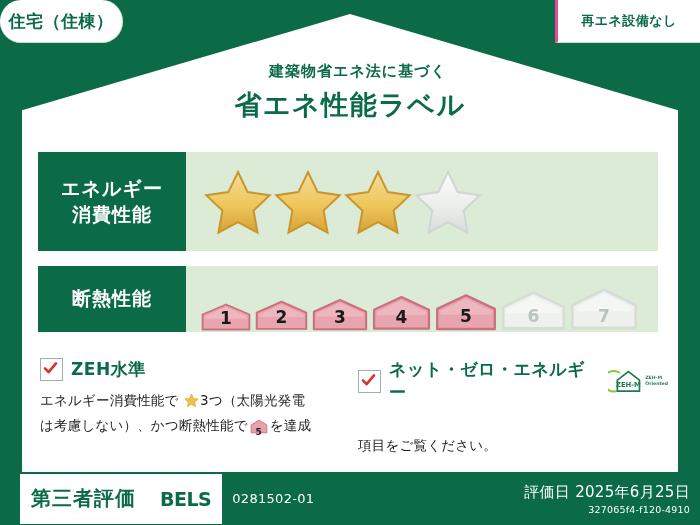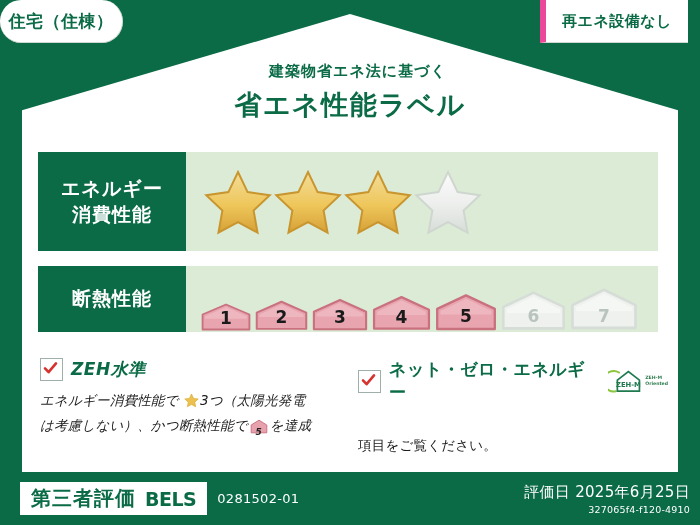--- a/index.html
+++ b/index.html
@@ -23,22 +23,22 @@
     position:absolute;z-index:5;background:#fff;
     color:#0a6b46;font-weight:bold;
     display:flex;align-items:center;justify-content:center;
     letter-spacing:.5px;
   }
   #tag-building-type{
     left:0;top:0;width:122px;height:42px;font-size:17px;
     border-right:1px solid #cfd8d3;border-bottom:1px solid #cfd8d3;border-radius:21px;
   }
   #tag-renewable{
-    right:12px;top:0;width:142px;height:42px;font-size:15px;
-    border-left:6px solid #ec4899;border-bottom:1px solid #cfd8d3;
+    right:0;top:0;width:142px;height:42px;font-size:13px;
+    border-left:3px solid #ec4899;border-bottom:1px solid #cfd8d3;
   }
 
   
   #title-block{
     position:absolute;z-index:6;left:0;right:0;top:62px;text-align:center;
     color:#0a6b46;
   }
   #subtitle{font-size:15px;font-weight:bold;letter-spacing:1px;padding-left:16px;}
   #main-title{font-size:27px;font-weight:bold;letter-spacing:1.5px;margin-top:6px;}
 
@@ -69,21 +69,21 @@
   .grade-house{position:relative;display:block;}
   .grade-house svg{display:block;}
   .grade-house .num{
     position:absolute;left:0;right:0;bottom:14%;
     text-align:center;font-weight:bold;font-size:17px;color:#1a1a1a;
   }
   .grade-house.off .num{color:#b9c4bf;}
 
   
   .check-col{position:absolute;z-index:6;top:358px;width:290px;}
-  #col-zeh{left:40px;font-style:italic;}
+  #col-zeh{left:40px;}
   #col-nze{left:358px;width:310px;}
 
   .check-head{display:flex;align-items:center;gap:8px;}
   .checkbox{
     width:21px;height:21px;flex:0 0 21px;border:1px solid #9fb0a8;background:#fff;
     position:relative;
   }
   .checkbox svg{position:absolute;left:2px;top:2px;}
   .check-title{font-size:17px;font-weight:bold;color:#0a6b46;letter-spacing:.5px;}
 
@@ -101,22 +101,22 @@
   
   #zehm-logo{display:inline-flex;align-items:center;gap:3px;margin-left:6px;vertical-align:-8px;}
   #zehm-logo-caption{font-size:4.6px;color:#2f7d4f;line-height:1.25;font-weight:bold;}
 
   
   #bottom-bar{
     position:absolute;left:0;right:0;bottom:0;height:53px;z-index:6;
     display:flex;align-items:center;
   }
   #bels-box{
-    margin-left:20px;background:#fff;height:33px;padding:0 11px;
-    display:flex;align-items:center;gap:9px;
+    margin-left:20px;background:#fff;height:50px;padding:0 11px;
+    display:flex;align-items:center;gap:24px;
   }
   #bels-jp{font-size:20px;font-weight:bold;color:#0a6b46;letter-spacing:1px;}
   #bels-en{font-size:19px;font-weight:bold;color:#0a6b46;letter-spacing:-.5px;}
   #bels-number{margin-left:10px;color:#fff;font-size:13px;letter-spacing:.3px;}
   #bottom-right{margin-left:auto;margin-right:10px;text-align:right;color:#fff;}
   #eval-date{font-size:15px;letter-spacing:.3px;}
   #doc-id{font-size:9.5px;margin-top:2px;letter-spacing:.2px;}
 </style>
 </head>
 <body>

